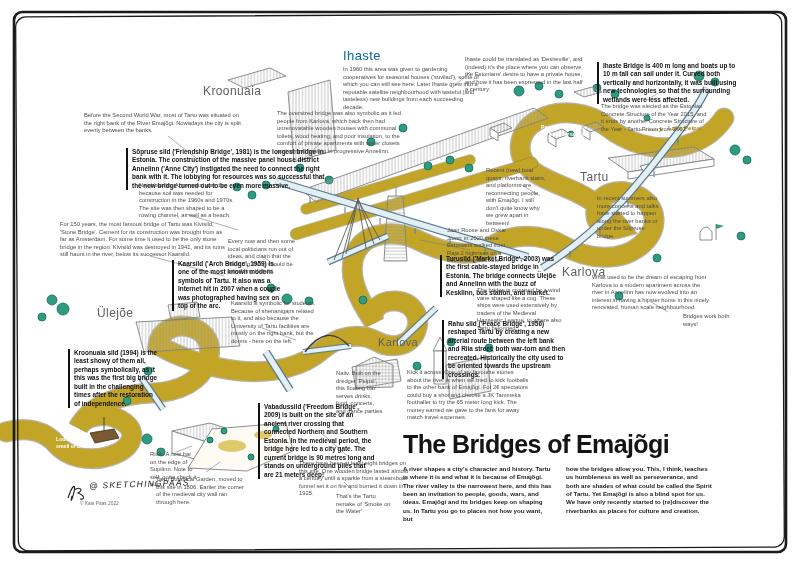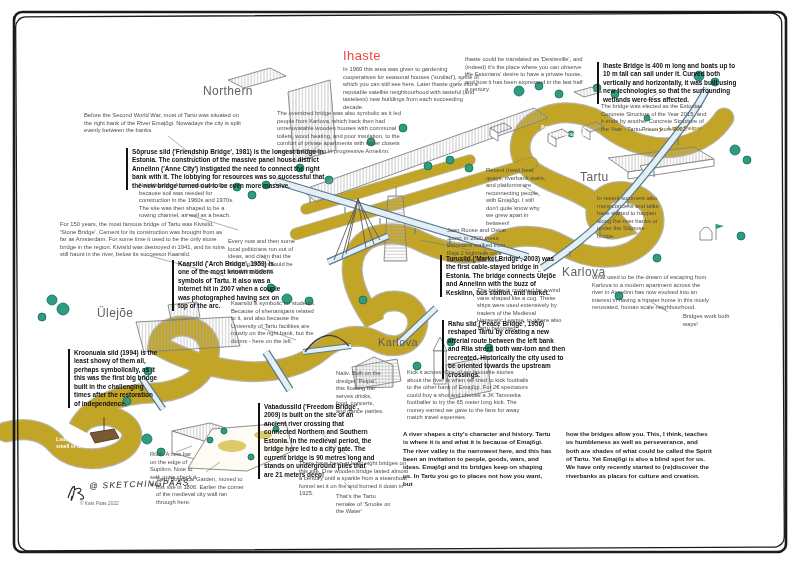--- a/index.html
+++ b/index.html
@@ -7,21 +7,21 @@
           font-family:"Liberation Sans",sans-serif;}
   .art{position:absolute;left:0;top:0;}
   .district{position:absolute;font-size:12px;color:#5f5f5f;letter-spacing:.4px;}
   .district.small{font-size:11px;}
   .note{position:absolute;font-size:5.8px;line-height:1.3;color:#4c4c4c;}
   .entry{position:absolute;font-size:6.4px;line-height:1.32;font-weight:700;color:#111;
          border-left:2.5px solid #111;padding-left:4px;}
   .river-label{position:absolute;font-size:5.2px;line-height:1.25;font-weight:700;color:#fff;}
   .lake-label{position:absolute;font-size:6.2px;font-weight:700;color:#a3861c;}
   .ihaste-block{position:absolute;}
-  .ihaste-block h2{margin:0 0 3px 0;font-size:13px;font-weight:400;color:#ef4444;letter-spacing:.4px;}
+  .ihaste-block h2{margin:0 0 3px 0;font-size:13px;font-weight:400;color:#0369a1;letter-spacing:.4px;}
   .ihaste-block p{margin:0;font-size:5.8px;line-height:1.3;color:#4c4c4c;width:138px;}
   .title-block{position:absolute;left:403px;top:430px;width:314px;}
   .title-block h1{margin:0 0 6px 0;font-size:25px;font-weight:800;letter-spacing:-.6px;color:#141414;}
   .intro{display:flex;gap:13px;}
   .intro p{margin:0;font-size:6.2px;line-height:1.35;font-weight:700;color:#1d1d1d;}
   .intro .c1{width:150px;}
   .intro .c2{width:146px;}
   .signature{position:absolute;left:62px;top:479px;display:flex;align-items:center;gap:5px;}
   .signature .handle{font-size:8.5px;letter-spacing:1.2px;color:#222;font-style:italic;transform:rotate(-2deg);}
   .copyright{position:absolute;left:80px;top:501px;font-size:4.8px;color:#6e6e6e;}
@@ -246,21 +246,21 @@
     </g>
 
     <g fill="none" stroke="#1b1b1b">
       <rect x="14" y="12" width="772" height="540" rx="8" stroke-width="2.6"></rect>
       <rect x="17" y="15" width="766" height="534" rx="10" stroke-width="1.3" transform="rotate(-0.3 400 283)"></rect>
     </g>
 
     <path d="M 68 498 C 72 486 76 482 74 492 C 72 500 70 504 72 496 M 74 490 C 80 486 84 490 78 493 C 84 495 86 500 80 499" fill="none" stroke="#222" stroke-width="1.1"></path>
   </svg>
 
-  <div class="district" style="left:203px;top:84px;">Northern</div>
+  <div class="district" style="left:203px;top:84px;">Kroonuaia</div>
   <div class="district" style="left:580px;top:170px;">Tartu</div>
   <div class="district" style="left:562px;top:226px;margin-top:39px;">Karlova</div>
   <div class="district small" style="left:378px;top:336px;">Karlova</div>
   <div class="district" style="left:97px;top:306px;">Ülejõe</div>
 
   <div class="ihaste-block" style="left:343px;top:48px;">
     <h2>Ihaste</h2>
     <p>In 1960 this area was given to gardening cooperatives for seasonal houses ('suvilad'), some of which you can still see here. Later Ihaste grew into a reputable satellite neighbourhood with tasteful (and tasteless) new buildings from each succeeding decade.</p>
   </div>
 
@@ -291,20 +291,21 @@
   <div class="note" style="left:683px;top:313px;width:60px;">Bridges work both ways!</div>
   <div class="note" style="left:486px;top:167px;width:60px;">Recent (new) boat quays, riverbank stairs, and platforms are reconnecting people with Emajõgi. I still don't quite know why we grew apart in between!</div>
   <div class="note" style="left:597px;top:195px;width:62px;">In recent summers also more concerts and talks have started to happen along the river banks or under the Sõpruse bridge.</div>
   <div class="note" style="left:407px;top:369px;width:122px;">Kick it across! One of my favourite stories about the river is when we tried to kick footballs to the other bank of Emajõgi. For 2€ spectators could buy a shot and choose a JK Tammeka footballer to try the 65 meter long kick. The money earned we gave to the fans for away match travel expenses.</div>
   <div class="note" style="left:299px;top:460px;width:110px;">There have been at least eight bridges on this site. One wooden bridge lasted almost a century until a sparkle from a steamboat funnel set it on fire and burned it down in 1925.</div>
   <div class="note" style="left:336px;top:493px;width:60px;">That's the Tartu remake of 'Smoke on the Water'</div>
   <div class="note" style="left:150px;top:451px;width:48px;">Riiüli. A new bar on the edge of Supilinn. Note to self: gotta check it out.</div>
   <div class="note" style="left:156px;top:476px;width:90px;">Tartu Botanical Garden, moved to this site in 1806. Earlier the corner of the medieval city wall ran through here.</div>
 
   <div class="title-block">
+    <h1>The Bridges of Emajõgi</h1>
     <div class="intro">
       <p class="c1">A river shapes a city's character and history. Tartu is where it is and what it is because of Emajõgi. The river valley is the narrowest here, and this has been an invitation to people, goods, wars, and ideas. Emajõgi and its bridges keep on shaping us. In Tartu you go to places not how you want, but</p>
       <p class="c2">how the bridges allow you. This, I think, teaches us humbleness as well as perseverance, and both are shades of what could be called the Spirit of Tartu. Yet Emajõgi is also a blind spot for us. We have only recently started to (re)discover the riverbanks as places for culture and creation.</p>
     </div>
   </div>
 
   <div class="signature">
     <span style="width:22px;"></span>
     <span class="handle">@ SKETCHINGPAAS</span>
   </div>

